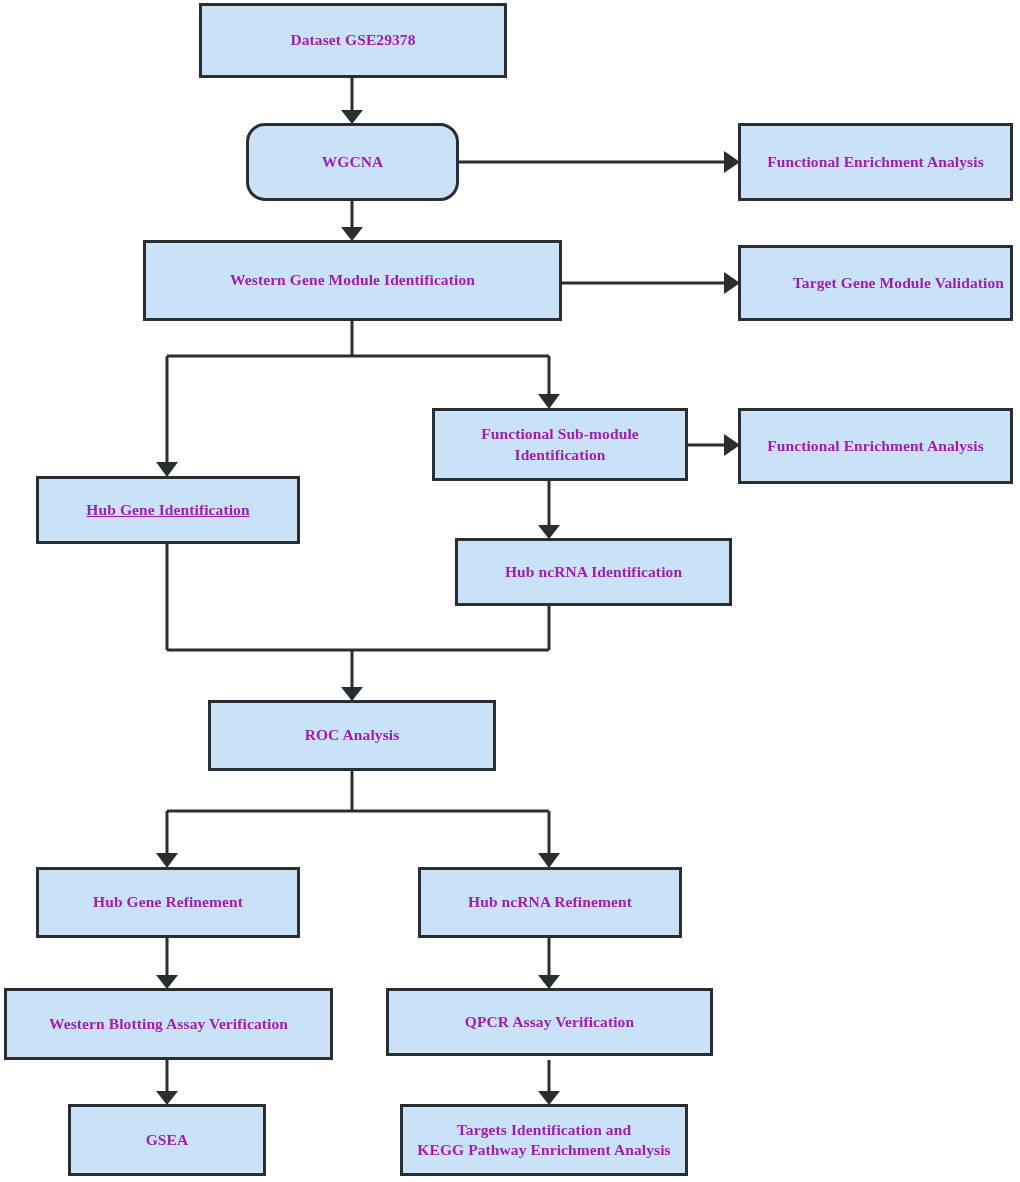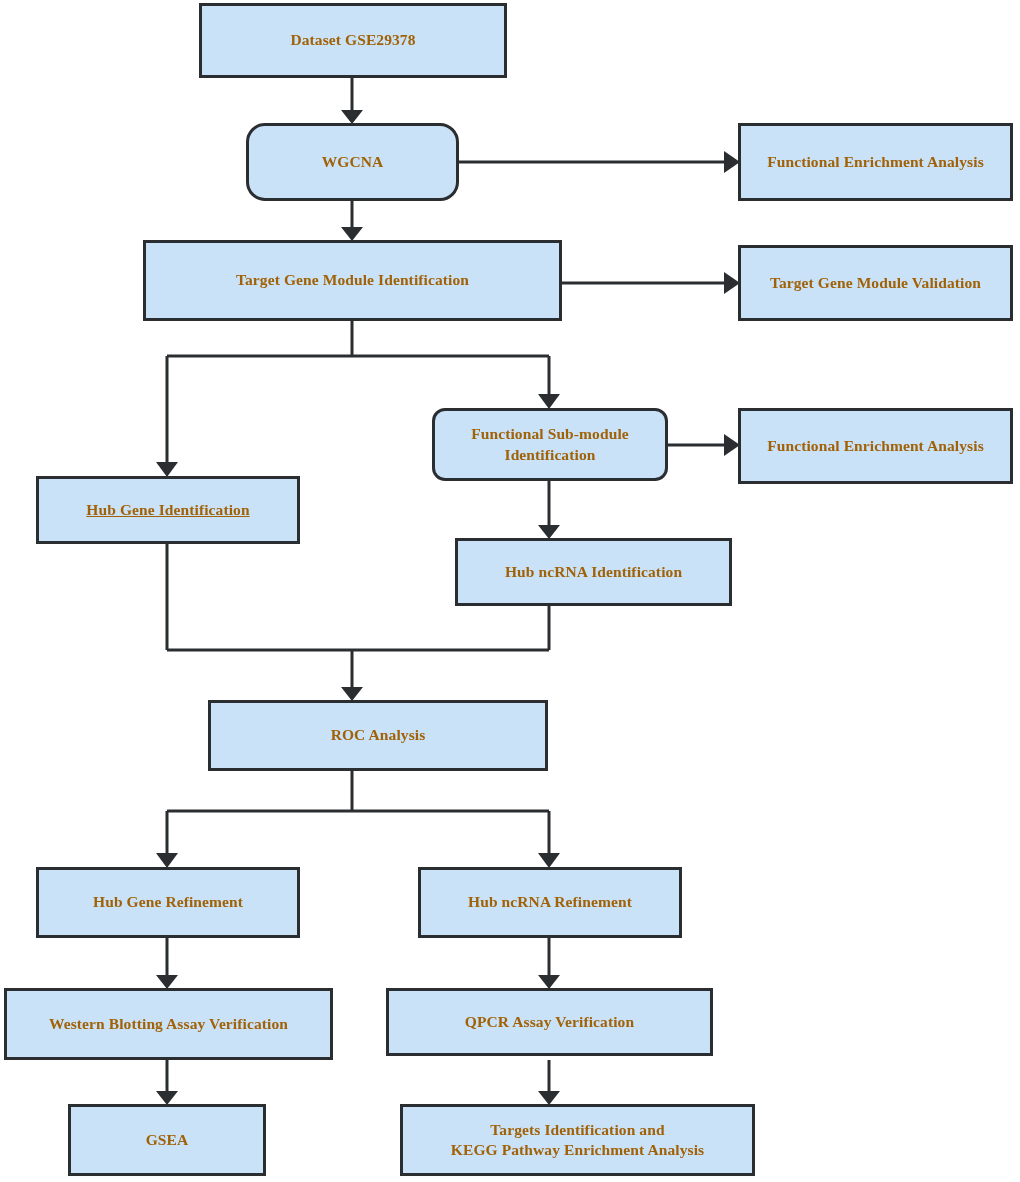--- a/index.html
+++ b/index.html
@@ -17,21 +17,21 @@
   }
   .node {
     position: absolute;
     box-sizing: border-box;
     background: #c9e2f8;
     border: 3px solid #2b2e31;
     display: flex;
     align-items: center;
     justify-content: center;
     text-align: center;
-    color: #a16207;
+    color: #a21caf;
     font-weight: bold;
     font-size: 15.5px;
     line-height: 1.32;
     letter-spacing: 0.1px;
     padding: 2px 6px;
     user-select: none;
   }
   .node .lbl { display: block; white-space: pre-line; }
   svg.edges {
     position: absolute;
@@ -102,45 +102,45 @@
 
   <div class="node" style="left:246px;top:123px;width:213px;height:78px;border-radius:19px;">
     <span class="lbl">WGCNA</span>
   </div>
 
   <div class="node" style="left:738px;top:123px;width:275px;height:78px;">
     <span class="lbl">Functional Enrichment Analysis</span>
   </div>
 
   <div class="node" style="left:143px;top:240px;width:419px;height:81px;">
-    <span class="lbl">Target Gene Module Identification</span>
+    <span class="lbl">Western Gene Module Identification</span>
   </div>
 
-  <div class="node" style="left:738px;top:245px;width:275px;height:76px;">
+  <div class="node" style="left:738px;top:245px;width:275px;height:76px;justify-content:flex-end;">
     <span class="lbl">Target Gene Module Validation</span>
   </div>
 
-  <div class="node" style="left:432px;top:408px;width:236px;height:73px;border-radius:13px;">
+  <div class="node" style="left:432px;top:408px;width:256px;height:73px;">
     <span class="lbl">Functional Sub-module
 Identification</span>
   </div>
 
   <div class="node" style="left:738px;top:408px;width:275px;height:76px;">
     <span class="lbl">Functional Enrichment Analysis</span>
   </div>
 
   <div class="node" style="left:36px;top:476px;width:264px;height:68px;text-decoration:underline;">
     <span class="lbl">Hub Gene Identification</span>
   </div>
 
   <div class="node" style="left:411px;top:538px;width:277px;height:68px;margin-left:44px;">
     <span class="lbl">Hub ncRNA Identification</span>
   </div>
 
-  <div class="node" style="left:208px;top:700px;width:340px;height:71px;">
+  <div class="node" style="left:208px;top:700px;width:288px;height:71px;">
     <span class="lbl">ROC Analysis</span>
   </div>
 
   <div class="node" style="left:36px;top:867px;width:264px;height:71px;">
     <span class="lbl">Hub Gene Refinement</span>
   </div>
 
   <div class="node" style="left:4px;top:988px;width:329px;height:72px;">
     <span class="lbl">Western Blotting Assay Verification</span>
   </div>
@@ -150,18 +150,18 @@
   </div>
 
   <div class="node" style="left:386px;top:988px;width:327px;height:68px;">
     <span class="lbl">QPCR Assay Verification</span>
   </div>
 
   <div class="node" style="left:68px;top:1104px;width:198px;height:72px;">
     <span class="lbl">GSEA</span>
   </div>
 
-  <div class="node" style="left:400px;top:1104px;width:355px;height:72px;">
+  <div class="node" style="left:400px;top:1104px;width:288px;height:72px;">
     <span class="lbl">Targets Identification and
 KEGG Pathway Enrichment Analysis</span>
   </div>
 
 </div>
 
 </body></html>

